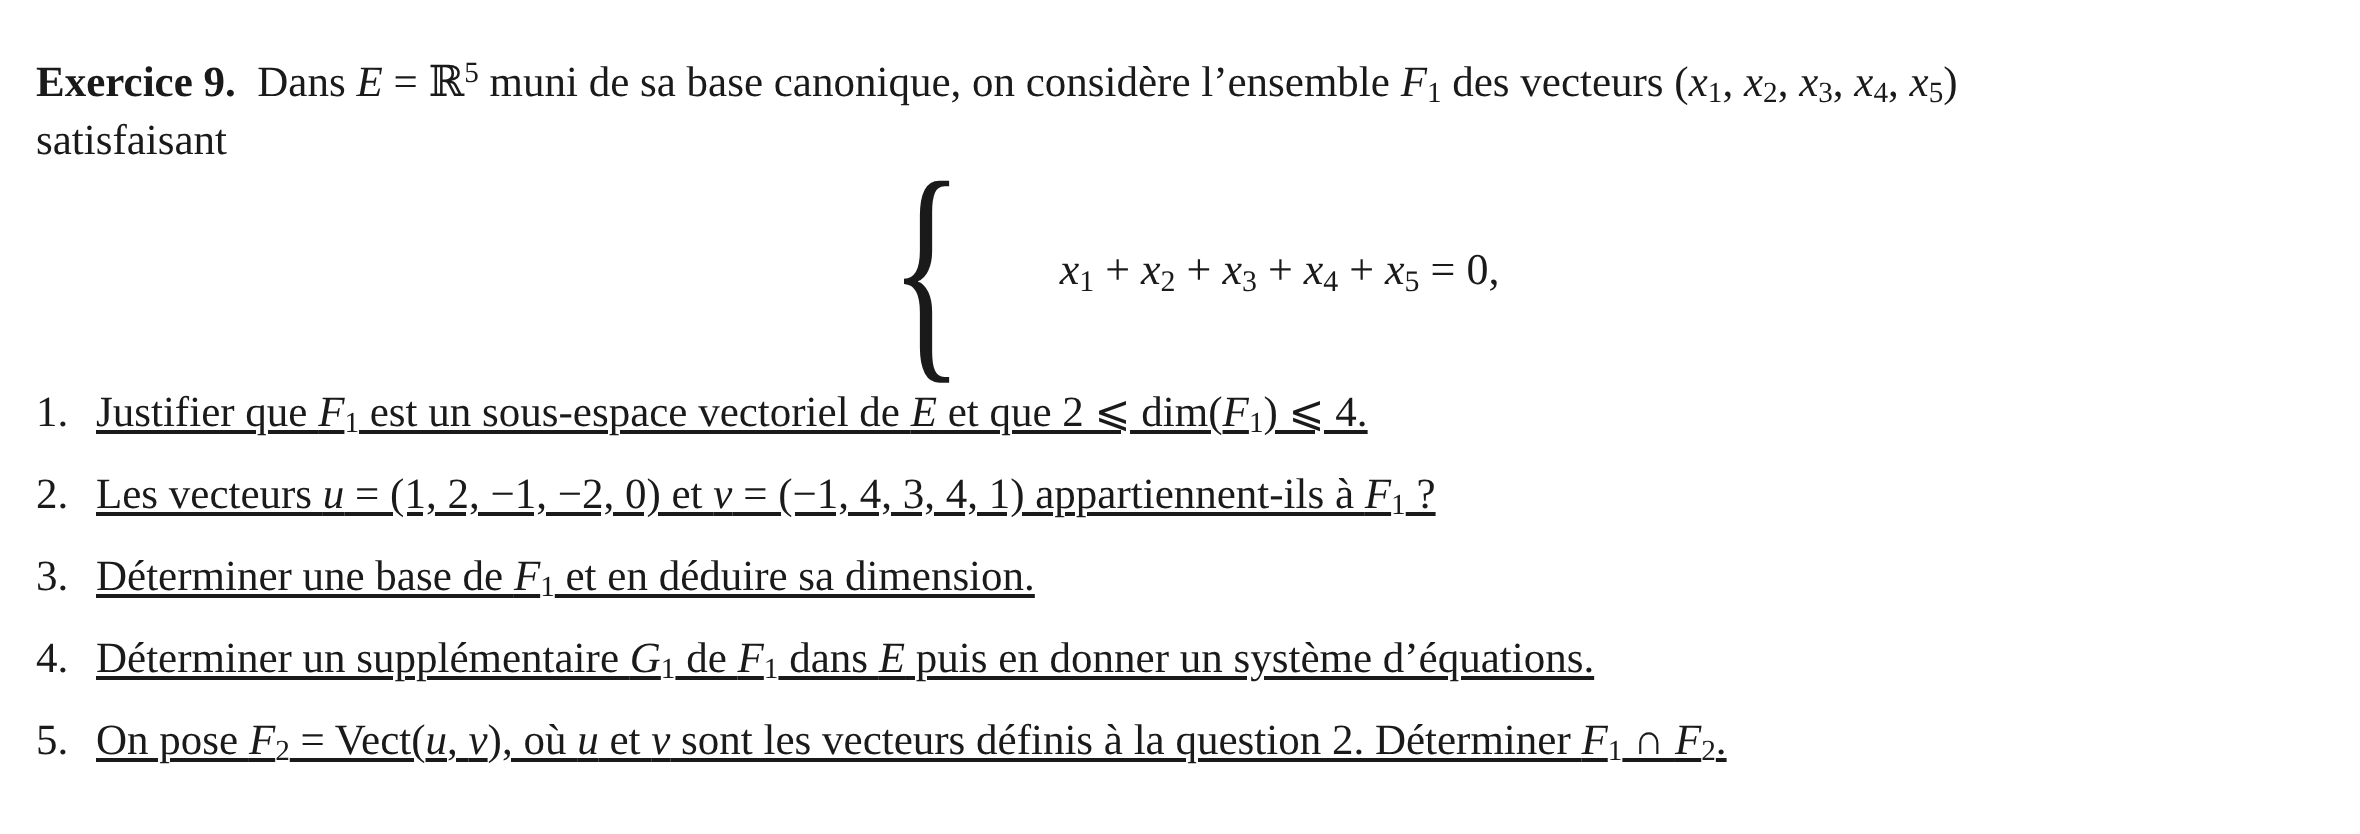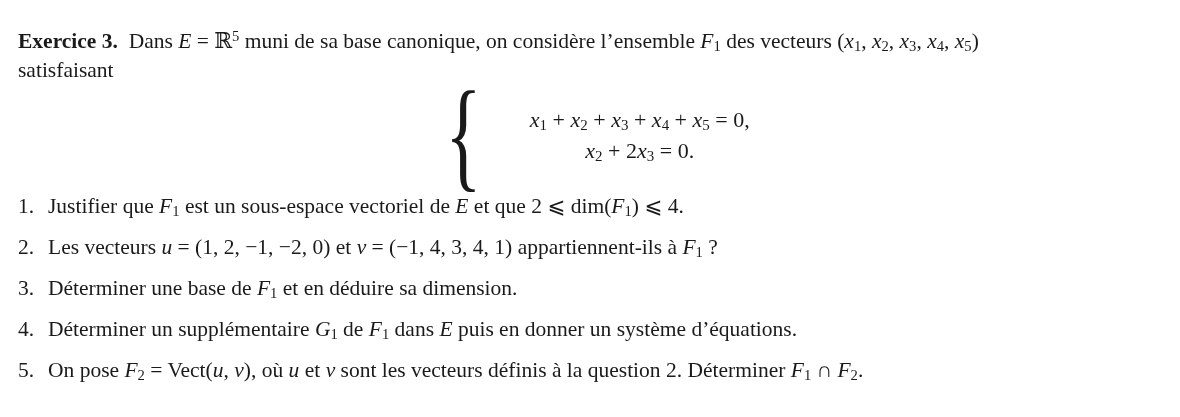--- a/index.html
+++ b/index.html
@@ -33,34 +33,33 @@
     transform-origin: center;
     display: inline-block;
     margin-right: 4px;
     color: #1a1a1a;
   }
   .eqs { display: flex; flex-direction: column; }
   .eq { text-align: center; line-height: 31px; font-size: 22px; margin-left: 33px; }
   .questions { margin-top: 7px; }
   .q { display: flex; line-height: 28px; margin-bottom: 13px; }
   .q-num { flex: 0 0 30px; }
-  .q-text { flex: 1; }
+  .q-text { flex: 1; text-decoration: underline; }
 </style>
 </head>
 <body>
 
 <div class="sheet">
 
-  <p class="intro"><b>Exercice 3.</b> Dans <i class="mi">E</i> = ℝ<sup>5</sup> muni de sa base canonique, on considère l’ensemble <i class="mi">F</i><sub>1</sub> des vecteurs (<i class="mi">x</i><sub>1</sub>, <i class="mi">x</i><sub>2</sub>, <i class="mi">x</i><sub>3</sub>, <i class="mi">x</i><sub>4</sub>, <i class="mi">x</i><sub>5</sub>)<br>satisfaisant</p>
+  <p class="intro"><b>Exercice 9.</b> Dans <i class="mi">E</i> = ℝ<sup>5</sup> muni de sa base canonique, on considère l’ensemble <i class="mi">F</i><sub>1</sub> des vecteurs (<i class="mi">x</i><sub>1</sub>, <i class="mi">x</i><sub>2</sub>, <i class="mi">x</i><sub>3</sub>, <i class="mi">x</i><sub>4</sub>, <i class="mi">x</i><sub>5</sub>)<br>satisfaisant</p>
 
   <div class="system">
     <span class="brace">{</span>
     <div class="eqs">
       <div class="eq"><i class="mi">x</i><sub>1</sub> + <i class="mi">x</i><sub>2</sub> + <i class="mi">x</i><sub>3</sub> + <i class="mi">x</i><sub>4</sub> + <i class="mi">x</i><sub>5</sub> = 0,</div>
-      <div class="eq"><i class="mi">x</i><sub>2</sub> + 2<i class="mi">x</i><sub>3</sub> = 0.</div>
     </div>
   </div>
 
   <div class="questions">
     <div class="q">
       <span class="q-num">1.</span>
       <span class="q-text">Justifier que <i class="mi">F</i><sub>1</sub> est un sous-espace vectoriel de <i class="mi">E</i> et que 2 ⩽ dim(<i class="mi">F</i><sub>1</sub>) ⩽ 4.</span>
     </div>
     <div class="q">
       <span class="q-num">2.</span>

